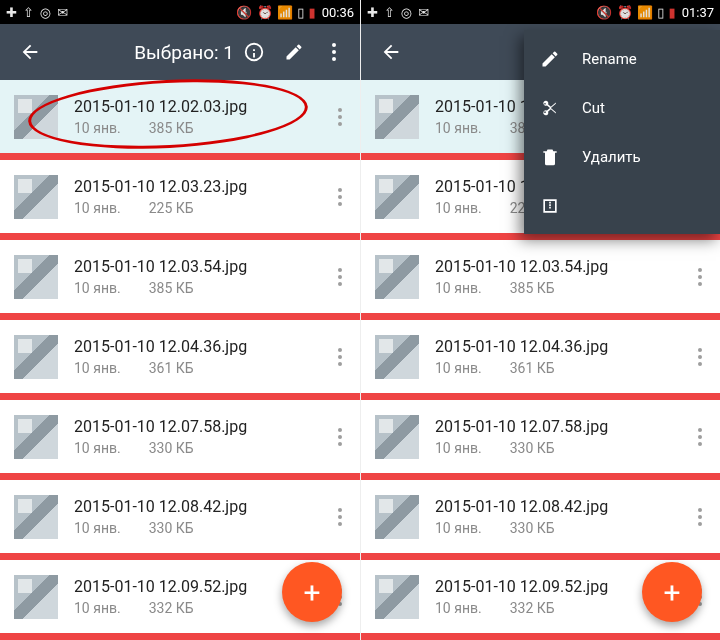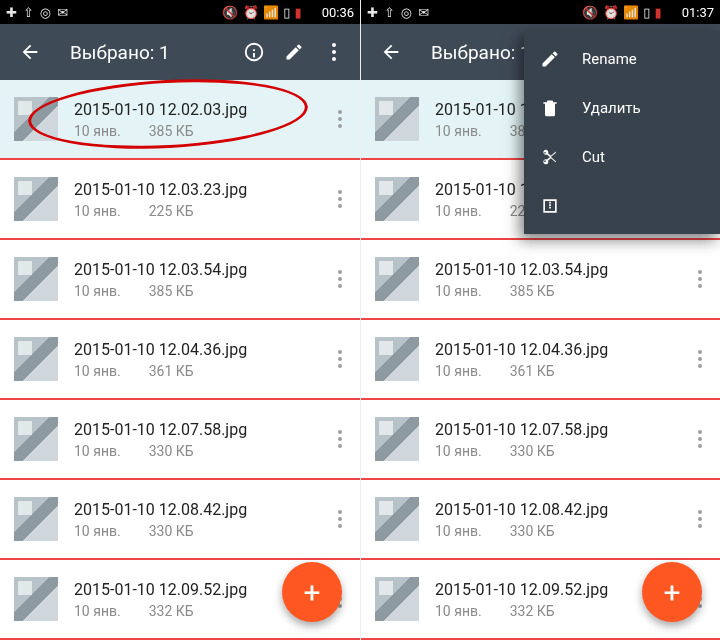--- a/index.html
+++ b/index.html
@@ -6,31 +6,31 @@
   html, body { width: 720px; height: 640px; font-family: Roboto, Arial, sans-serif; background: #fff; }
   .stage { display: flex; width: 720px; height: 640px; }
   .phone { width: 360px; height: 640px; position: relative; overflow: hidden; border-left: 1px solid #eee; }
   .phone:first-child { border-left: none; }
 
   
   .statusbar { height: 24px; background: #000; color: #fff; display: flex; align-items: center; font-size: 12px; padding: 0 6px; justify-content: space-between; }
   .statusbar .sb-left, .statusbar .sb-right { display: flex; align-items: center; gap: 6px; }
   .statusbar .sb-right { gap: 4px; }
   .sb-glyph { font-size: 13px; line-height: 1; opacity: 0.9; }
-  .sb-time { font-size: 13px; margin-left: 16px; }
+  .sb-time { font-size: 13px; margin-left: 2px; }
 
   
   .actionbar { height: 56px; background: #3f4a57; color: #fff; display: flex; align-items: center; padding: 0 6px 0 10px; }
-  .actionbar .ab-title { flex: 1; font-size: 19px; padding-left: 20px; }
+  .actionbar .ab-title { flex: 1; font-size: 19px; padding-left: 20px; text-align: right; }
   .ab-icon { width: 40px; height: 40px; display: inline-flex; align-items: center; justify-content: center; color: #fff; }
   .ab-icon svg { fill: #fff; }
 
   
   .filelist { position: absolute; top: 80px; bottom: 0; left: 0; right: 0; background: #fff; overflow: hidden; }
-  .file-row { height: 80px; display: flex; align-items: center; padding: 0 4px 0 14px; border-bottom: 2px solid #ef4444; position: relative; }
+  .file-row { height: 80px; display: flex; align-items: center; padding: 0 4px 0 14px; border-bottom: 7px solid #ef4444; position: relative; }
   .file-row.selected { background: #e4f4f6; }
   .thumb { width: 44px; height: 44px; background: #ccc; flex: 0 0 44px; margin-right: 16px; position: relative; overflow: hidden; }
   .thumb::before, .thumb::after { content: ""; position: absolute; }
   .thumb::before { left:0; top:0; right:0; bottom:0; background: linear-gradient(135deg,#b7c2c9 0 40%, #8e9aa2 40% 60%, #cfd7dc 60% 100%); }
   .thumb::after { left:4px; top:4px; width:14px; height:14px; background: rgba(255,255,255,.6); }
   .file-info { flex: 1; min-width: 0; }
   .file-name { font-size: 16px; color: #222; white-space: nowrap; overflow: hidden; text-overflow: ellipsis; }
   .file-meta { display: flex; gap: 28px; margin-top: 4px; font-size: 14px; color: #8a8a8a; }
   .row-overflow { width: 32px; height: 48px; display: inline-flex; align-items: center; justify-content: center; color: #9e9e9e; }
 
@@ -380,29 +380,29 @@
 
     <div class="ctxmenu" id="ctxmenu">
         <div class="ctx-item">
           <svg viewBox="0 0 24 24">
             <use href="#ic-pencil"></use>
           </svg>
           <span class="ctx-label">Rename</span>
         </div>
         <div class="ctx-item">
           <svg viewBox="0 0 24 24">
-            <use href="#ic-trash"></use>
-          </svg>
-          <span class="ctx-label">Удалить</span>
+            <use href="#ic-cut"></use>
+          </svg>
+          <span class="ctx-label">Cut</span>
         </div>
         <div class="ctx-item">
           <svg viewBox="0 0 24 24">
-            <use href="#ic-cut"></use>
-          </svg>
-          <span class="ctx-label">Cut</span>
+            <use href="#ic-trash"></use>
+          </svg>
+          <span class="ctx-label">Удалить</span>
         </div>
         <div class="ctx-item">
           <svg viewBox="0 0 24 24">
             <use href="#ic-compress"></use>
           </svg>
         </div>
       </div>
 
     <div class="fab">
       <span>+</span>

